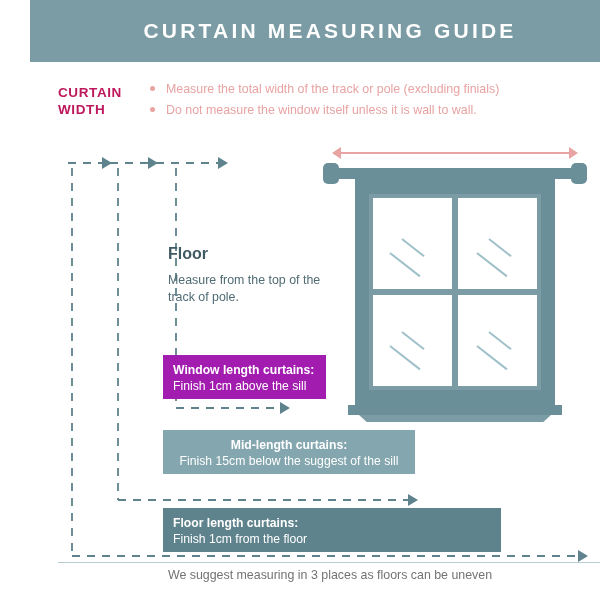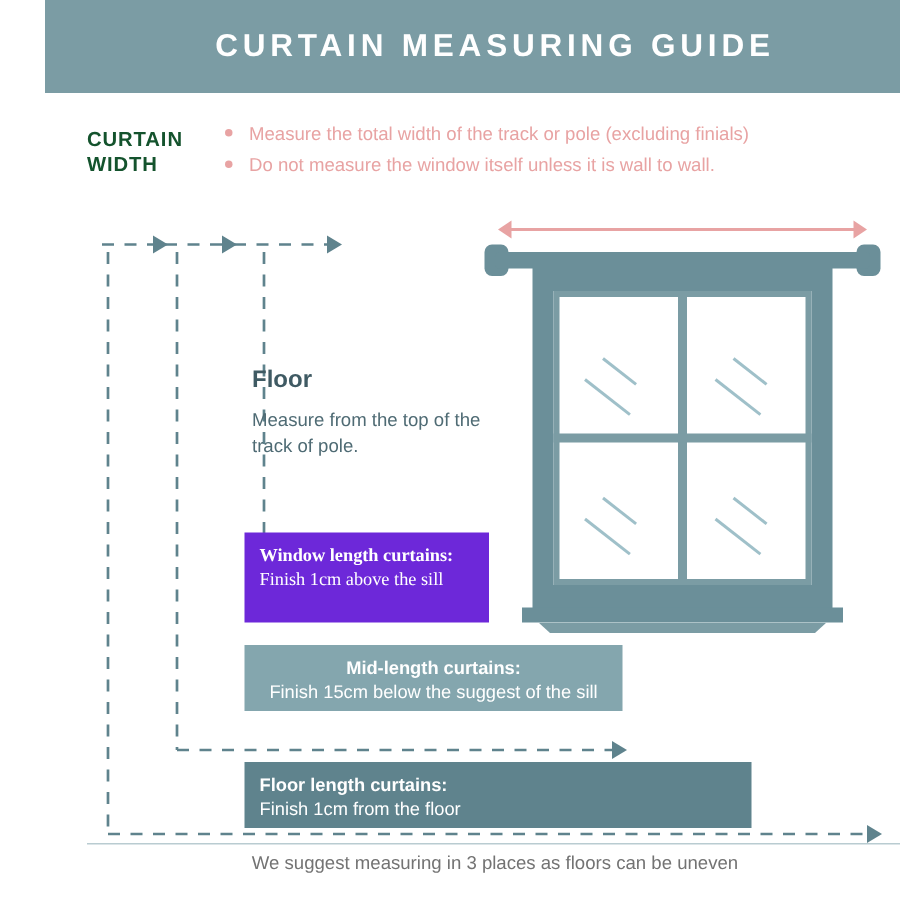--- a/index.html
+++ b/index.html
@@ -43,21 +43,21 @@
     font-weight: bold;
     letter-spacing: 3.2px;
   }
 
   
   .cw-label {
     position: absolute;
     left: 28px;
     top: 84px;
     width: 86px;
-    color: #14532d;
+    color: #be185d;
     font-size: 13.5px;
     font-weight: bold;
     letter-spacing: 0.6px;
     line-height: 17px;
     text-align: left;
   }
   .bullets {
     position: absolute;
     left: 120px;
     top: 80px;
@@ -227,23 +227,22 @@
     line-height: 16px;
   }
   .callout .c-sub {
     font-size: 12.2px;
     line-height: 16px;
   }
   .callout-window {
     left: 133px;
     top: 355px;
     width: 163px;
-    height: 60px;
-    background: #6d28d9;
-    font-family: Liberation Serif, serif;
+    height: 44px;
+    background: #a21caf;
   }
   .callout-mid {
     left: 133px;
     top: 430px;
     width: 252px;
     height: 44px;
     background: #84a6ae;
     text-align: center;
   }
   .callout-floor {

